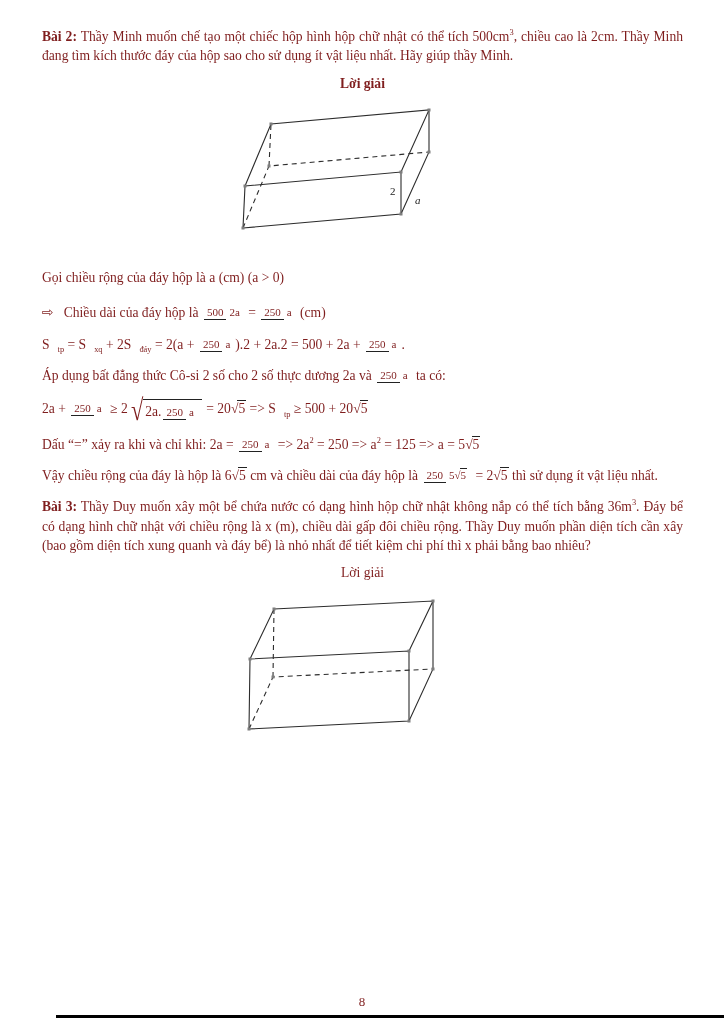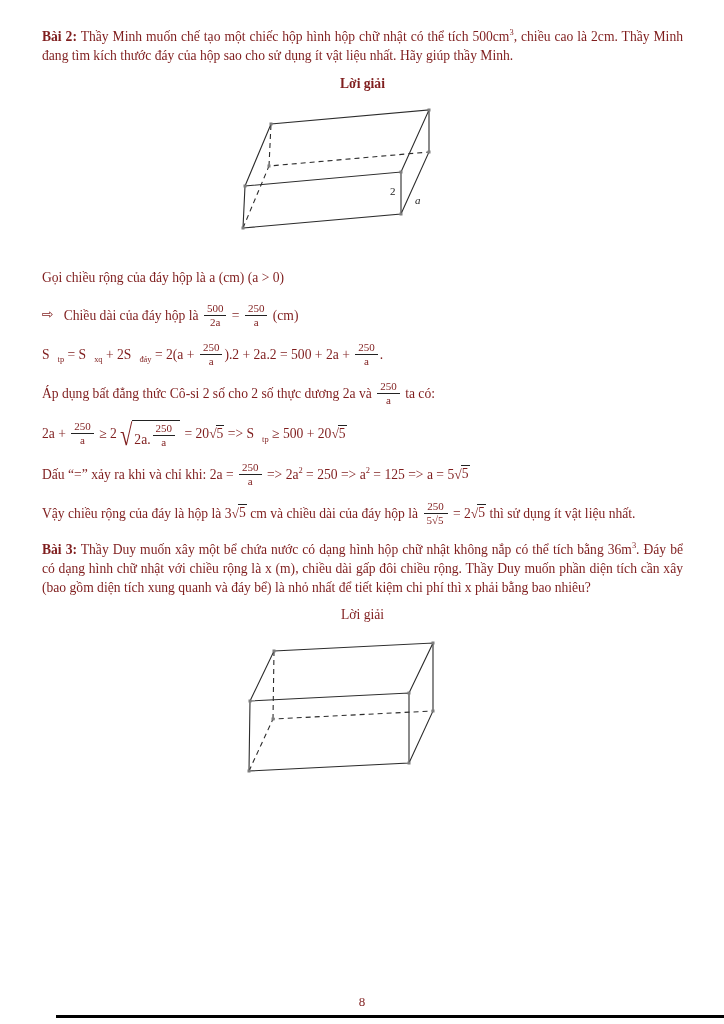--- a/index.html
+++ b/index.html
@@ -9,21 +9,21 @@
     padding:27px 41px 0 42px;position:relative;overflow:hidden;box-sizing:border-box;
   }
   .para{text-align:justify;line-height:1.42;margin:0 0 10px;}
   .b{font-weight:bold;}
   .heading{font-weight:bold;text-align:center;margin:0 0 6px;}
   .heading2{font-weight:normal;text-align:center;margin:0 0 8px;}
   .line{line-height:1.42;margin:0 0 16px;}
   .mathline{line-height:1.42;margin:0 0 12px;}
   sup{font-size:0.62em;line-height:0;}
   sub{font-size:0.62em;line-height:0;margin-left:8px;}
-  .frac{display:inline-flex;flex-direction:column;text-align:center;vertical-align:middle;
+  .frac{display:inline-flex;flex-direction:row;text-align:center;vertical-align:middle;
         font-size:11px;line-height:1.18;margin:0 2px;position:relative;top:-1px;}
   .frac .num{border-bottom:1px solid #222;padding:0 3px;display:block;}
   .frac .den{display:block;padding:0 3px;}
   .sqrt{white-space:nowrap;}
   .sqrt .rad{letter-spacing:-1px;}
   .sqrt .rc{border-top:1px solid #222;padding:0 1px;}
   .bigsqrt{display:inline-flex;align-items:center;vertical-align:middle;margin:0 1px;}
   .bigrad{font-size:30px;line-height:0.85;margin-right:-2px;transform:scaleX(0.75);display:inline-block;}
   .bigrc{border-top:1.4px solid #222;display:inline-flex;align-items:flex-end;padding:2px 3px 0 2px;}
   .arrow{font-family:"DejaVu Sans",sans-serif;font-size:14px;margin-right:10px;}
@@ -105,21 +105,21 @@
             <span class="den">a</span>
           </span>
         </span>
       </span><span> = 20</span><span class="sqrt"><span class="rad">√</span><span class="rc">5</span></span><span> =&gt; S</span><sub>tp</sub><span> ≥ 500 + 20</span><span class="sqrt"><span class="rad">√</span><span class="rc">5</span></span></p>
 
   <p class="mathline"><span>Dấu “=” xảy ra khi và chỉ khi: 2a = </span><span class="frac">
         <span class="num">250</span>
         <span class="den">a</span>
       </span><span> =&gt; 2a</span><sup>2</sup><span> = 250 =&gt; a</span><sup>2</sup><span> = 125 =&gt; a = 5</span><span class="sqrt"><span class="rad">√</span><span class="rc">5</span></span></p>
 
-  <p class="mathline"><span>Vậy chiều rộng của đáy là hộp là 3</span><span class="sqrt"><span class="rad">√</span><span class="rc">5</span></span><span> cm và chiều dài của đáy hộp là </span><span class="frac">
+  <p class="mathline"><span>Vậy chiều rộng của đáy là hộp là 6</span><span class="sqrt"><span class="rad">√</span><span class="rc">5</span></span><span> cm và chiều dài của đáy hộp là </span><span class="frac">
         <span class="num">250</span>
         <span class="den"><span>5</span><span class="sqrt"><span class="rad">√</span><span class="rc">5</span></span></span>
       </span><span> = 2</span><span class="sqrt"><span class="rad">√</span><span class="rc">5</span></span><span> thì sử dụng ít vật liệu nhất.</span></p>
 
   <p class="para"><b class="b">Bài 3:</b><span> Thầy Duy muốn xây một bể chứa nước có dạng hình hộp chữ nhật không nắp có thể tích bằng 36m</span><sup>3</sup><span>. Đáy bể có dạng hình chữ nhật với chiều rộng là x (m), chiều dài gấp đôi chiều rộng. Thầy Duy muốn phần diện tích cần xây (bao gồm diện tích xung quanh và đáy bể) là nhỏ nhất để tiết kiệm chi phí thì x phải bằng bao nhiêu?</span></p>
 
   <p class="heading2">Lời giải</p>
 
   <div class="figure2">
     <svg class="fig-inner" width="212" height="152" viewBox="0 0 212 152">

